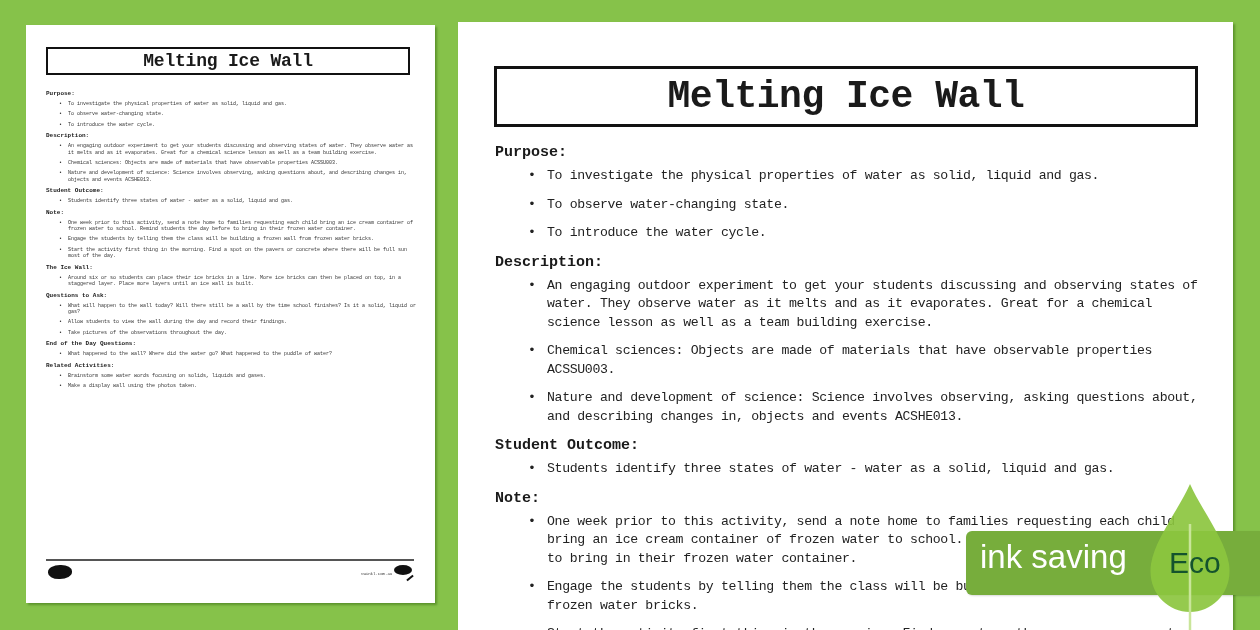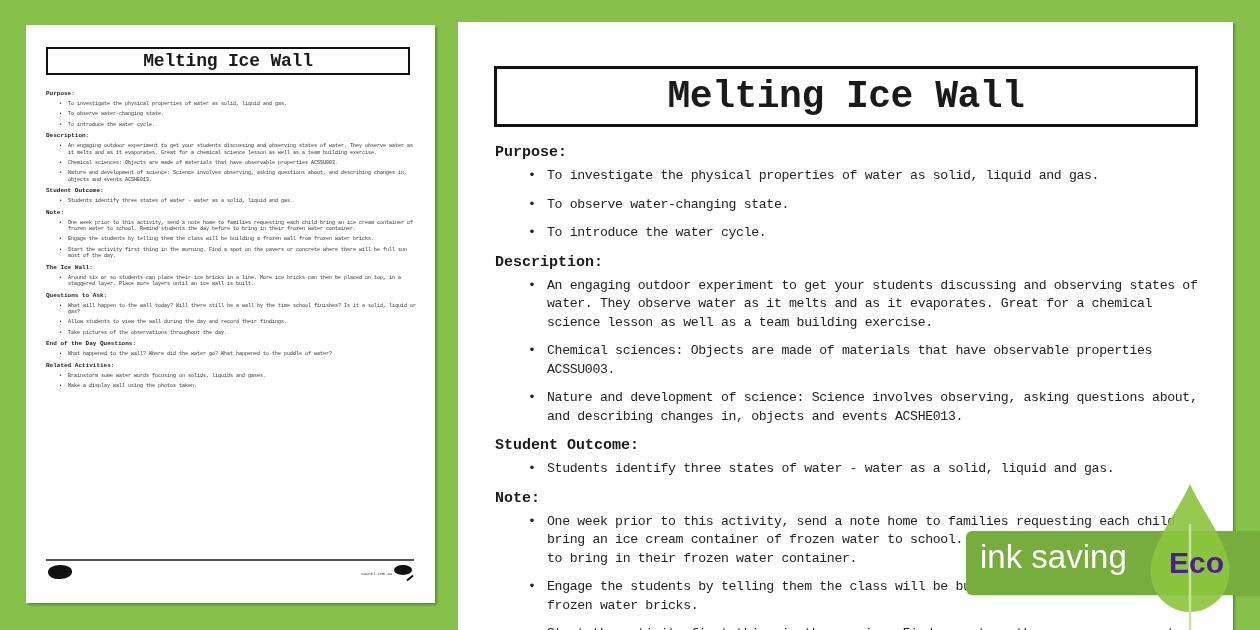--- a/index.html
+++ b/index.html
@@ -65,21 +65,21 @@
     position:absolute; left:0; top:47px; width:294px; height:64px;
     background:#77ad3c; border-radius:6px 0 0 6px;
     box-shadow: 1px 1px 2px rgba(0,0,0,0.15);
   }
   #eco-badge .label {
     position:absolute; left:14px; top:54px; font-size:33px; color:#ffffff;
     letter-spacing:0px;
   }
   #eco-badge .leaf { position:absolute; left:183px; top:0; width:82px; height:146px; }
   #eco-badge .eco {
-    position:absolute; left:203px; top:62px; font-size:30px; font-weight:bold; color:#4c1d95;
+    position:absolute; left:203px; top:62px; font-size:30px; font-weight:normal; color:#14532d;
   }
 </style>
 </head>
 <body>
 
 <div class="page" id="page-small">
   <div class="title-box">Melting Ice Wall</div>
   <div class="body" id="small-body">
       <div class="sec-h">Purpose:</div>
       <ul>

